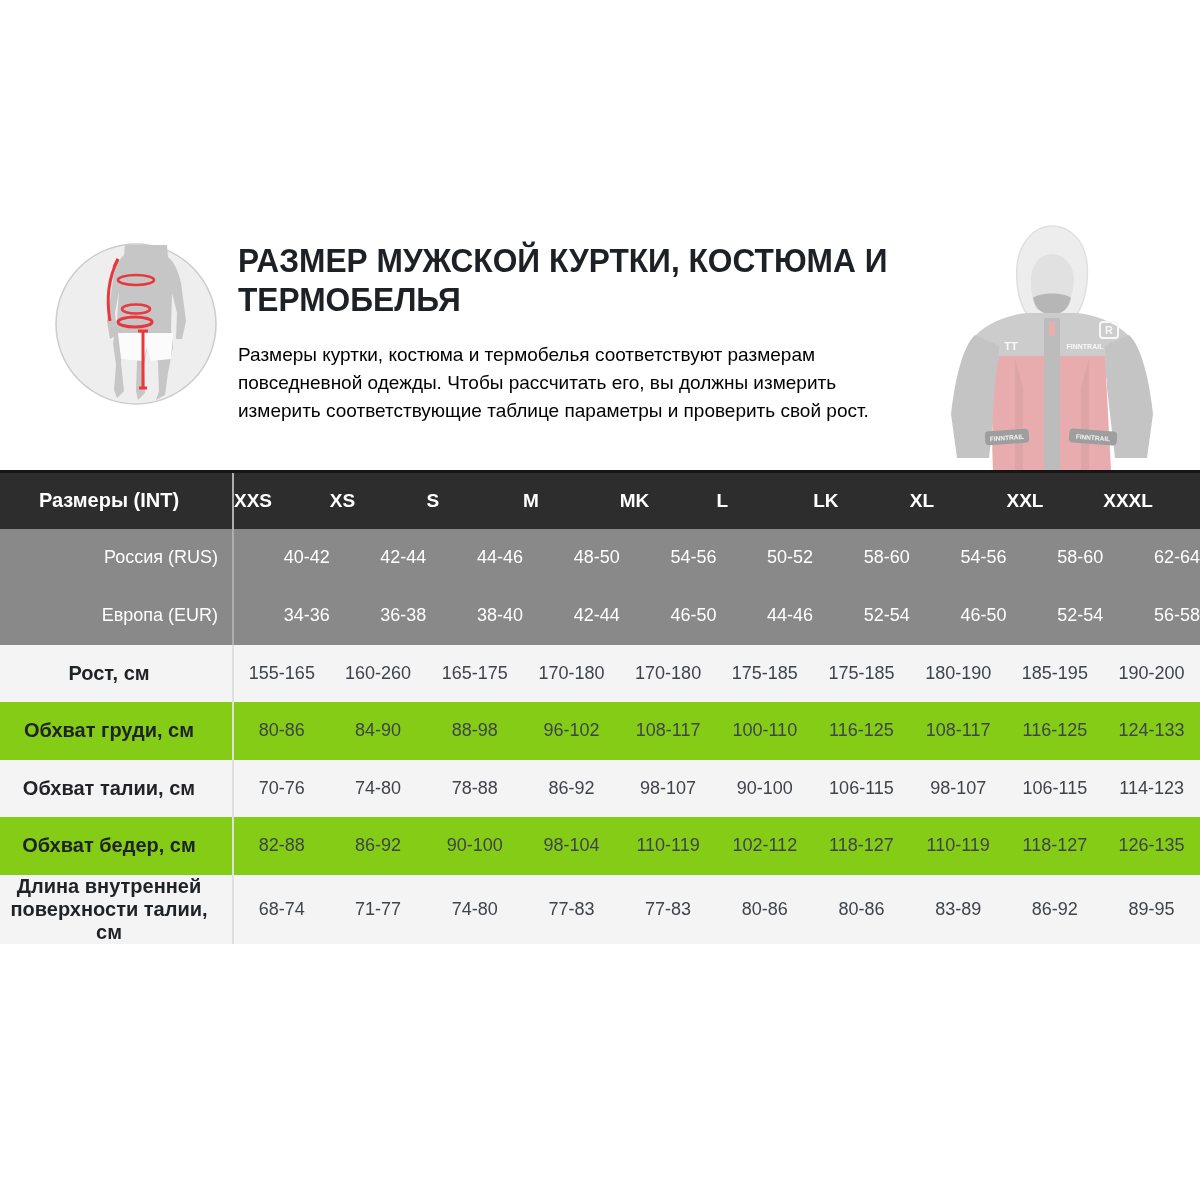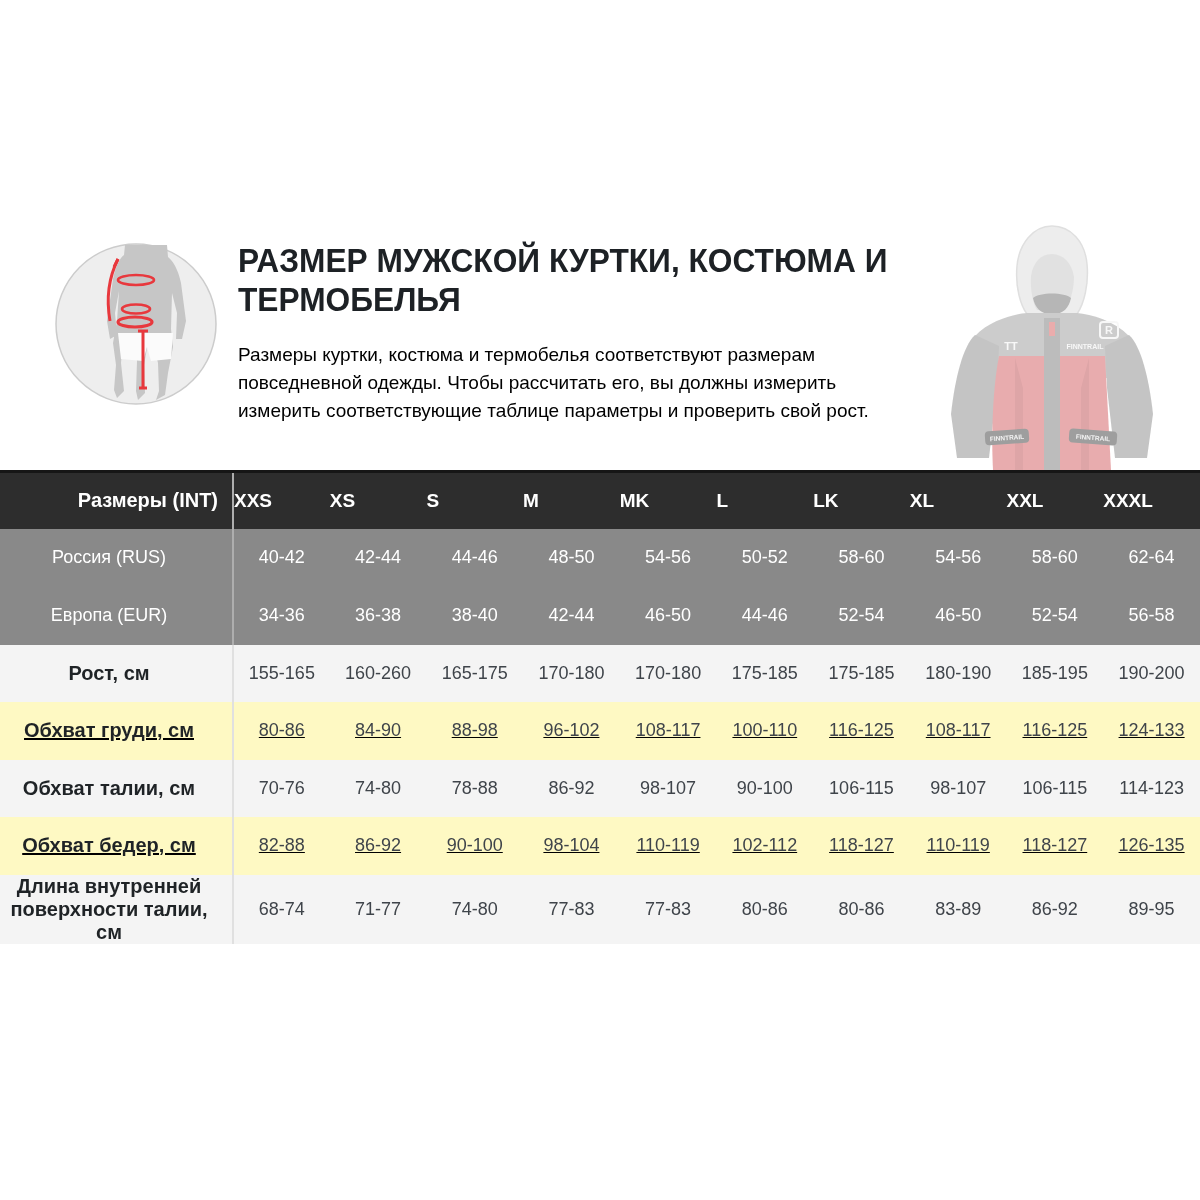--- a/index.html
+++ b/index.html
@@ -34,31 +34,31 @@
   table.size-table col.c-label { width:233px; }
   table.size-table col.c-size  { width:96.7px; }
 
   td, th { font-weight:normal; vertical-align:middle; }
 
   tr.head-row { background:#2d2d2d; height:57px; }
   tr.head-row td { color:#ffffff; font-weight:bold; font-size:19px; }
   tr.head-row td.label-cell { font-size:20px; }
 
   tr.gray  { background:#898989; height:58px; }
-  tr.gray td { color:#ffffff; font-size:18px; text-align:center; }
+  tr.gray td { color:#ffffff; font-size:18px; text-align:right; }
   tr.gray td.label-cell { font-weight:normal; }
 
   tr.light { background:#f4f4f4; height:57px; }
-  tr.white { background:#fef9c3; height:58px;text-decoration:underline; }
+  tr.white { background:#84cc16; height:58px; }
   tr.light td, tr.white td { color:#3f444a; font-size:18px; text-align:center; }
   tr.light td.label-cell, tr.white td.label-cell {
     color:#1f2326; font-weight:bold; font-size:20px;
   }
 
-  td.label-cell { text-align:right; padding-right:14px; }
+  td.label-cell { text-align:center; padding-right:14px; }
 
   tr.head-row td.label-cell, tr.gray td.label-cell { border-right:2px solid #aeaeae; }
   tr.light td.label-cell, tr.white td.label-cell  { border-right:2px solid #e0e0e0; }
 </style>
 </head>
 <body>
 
 <div class="page">
 
   <div class="intro">

